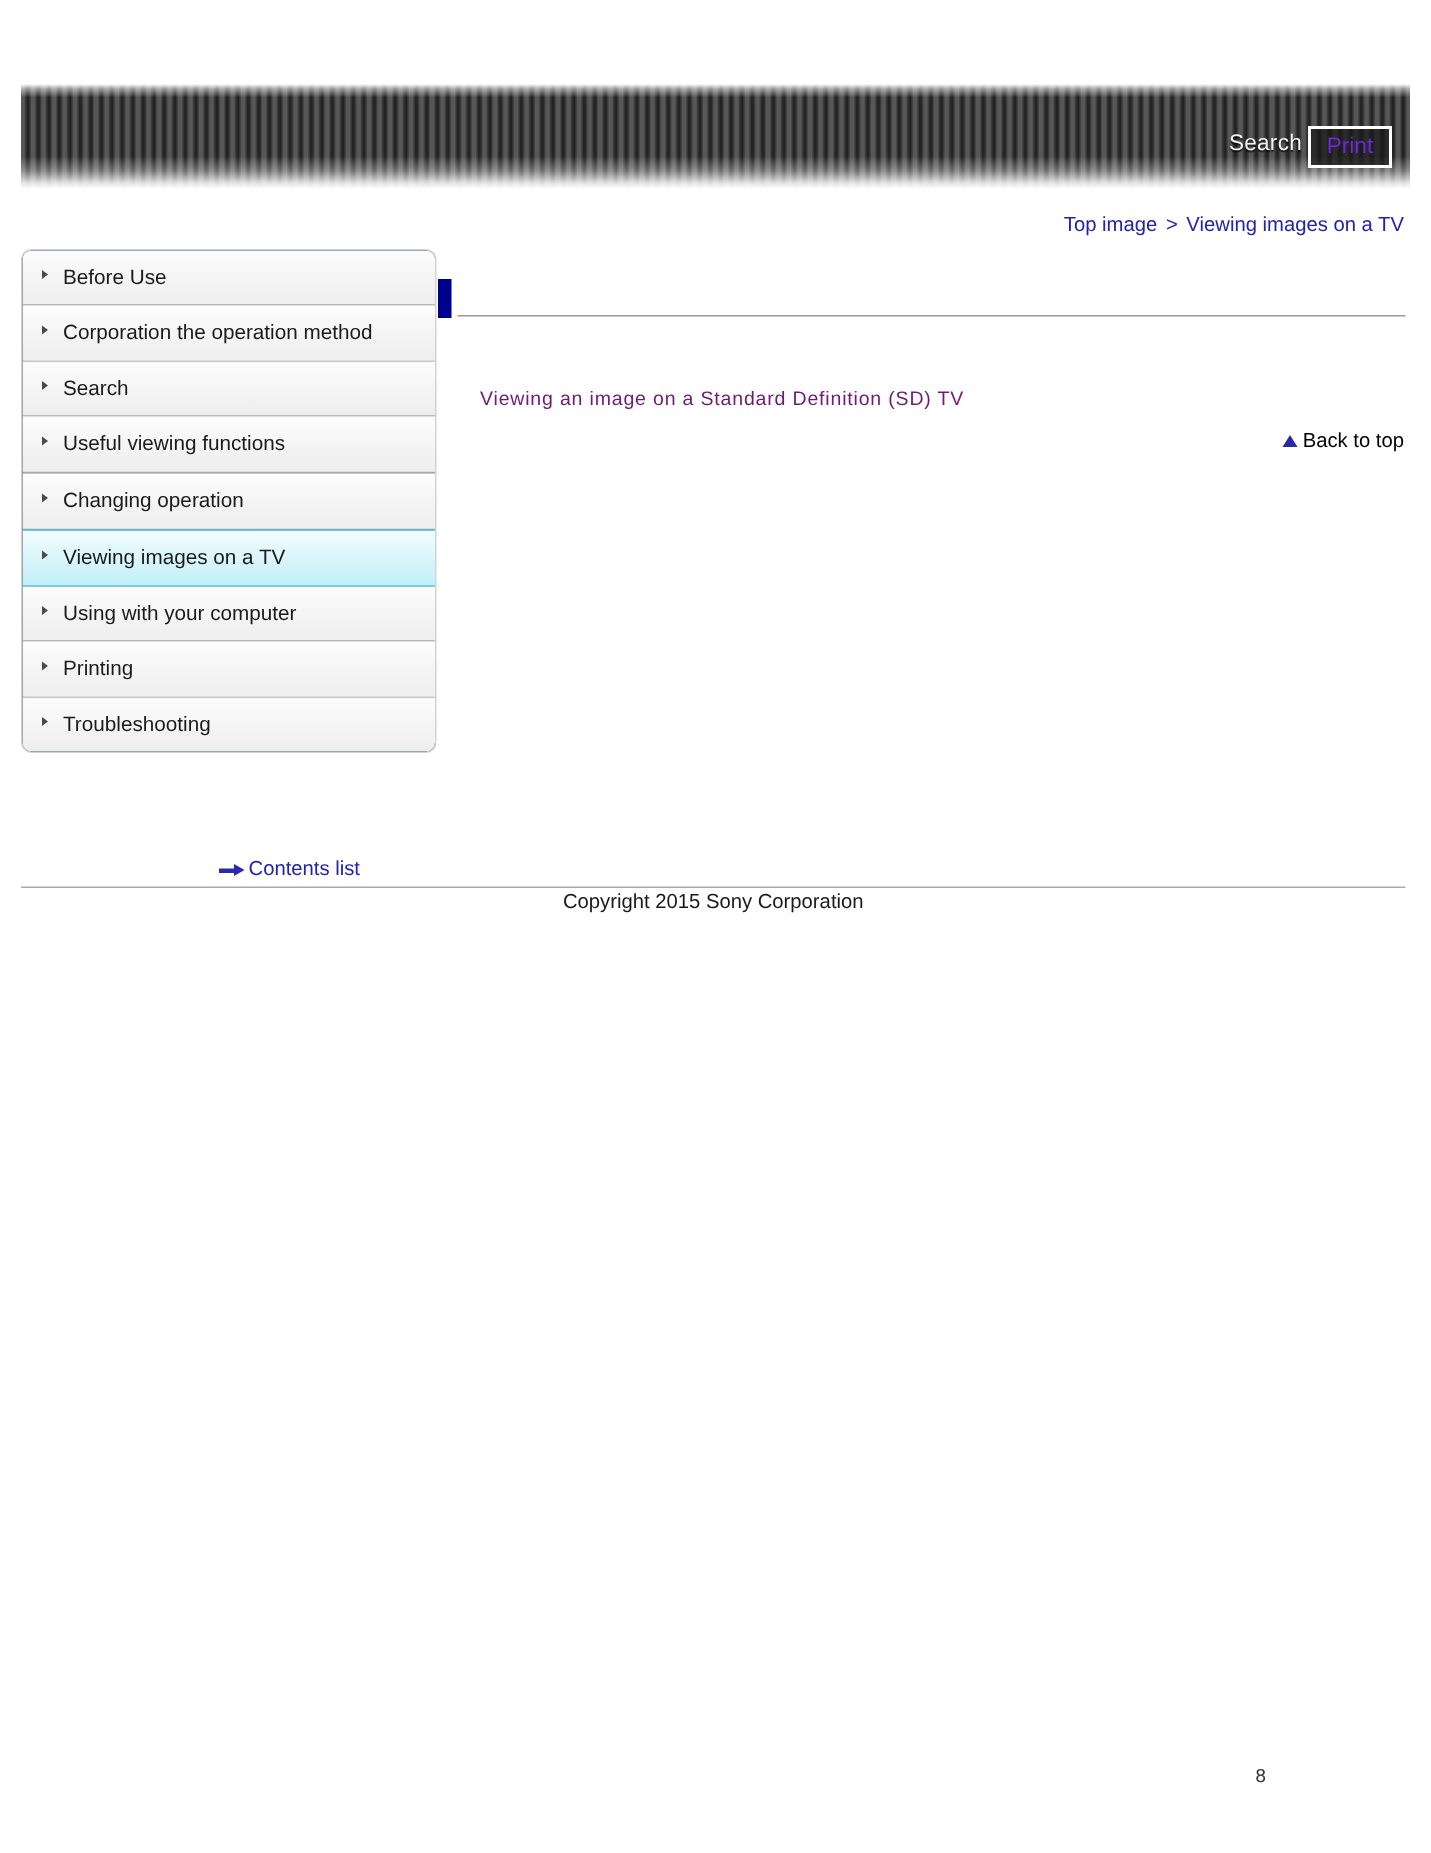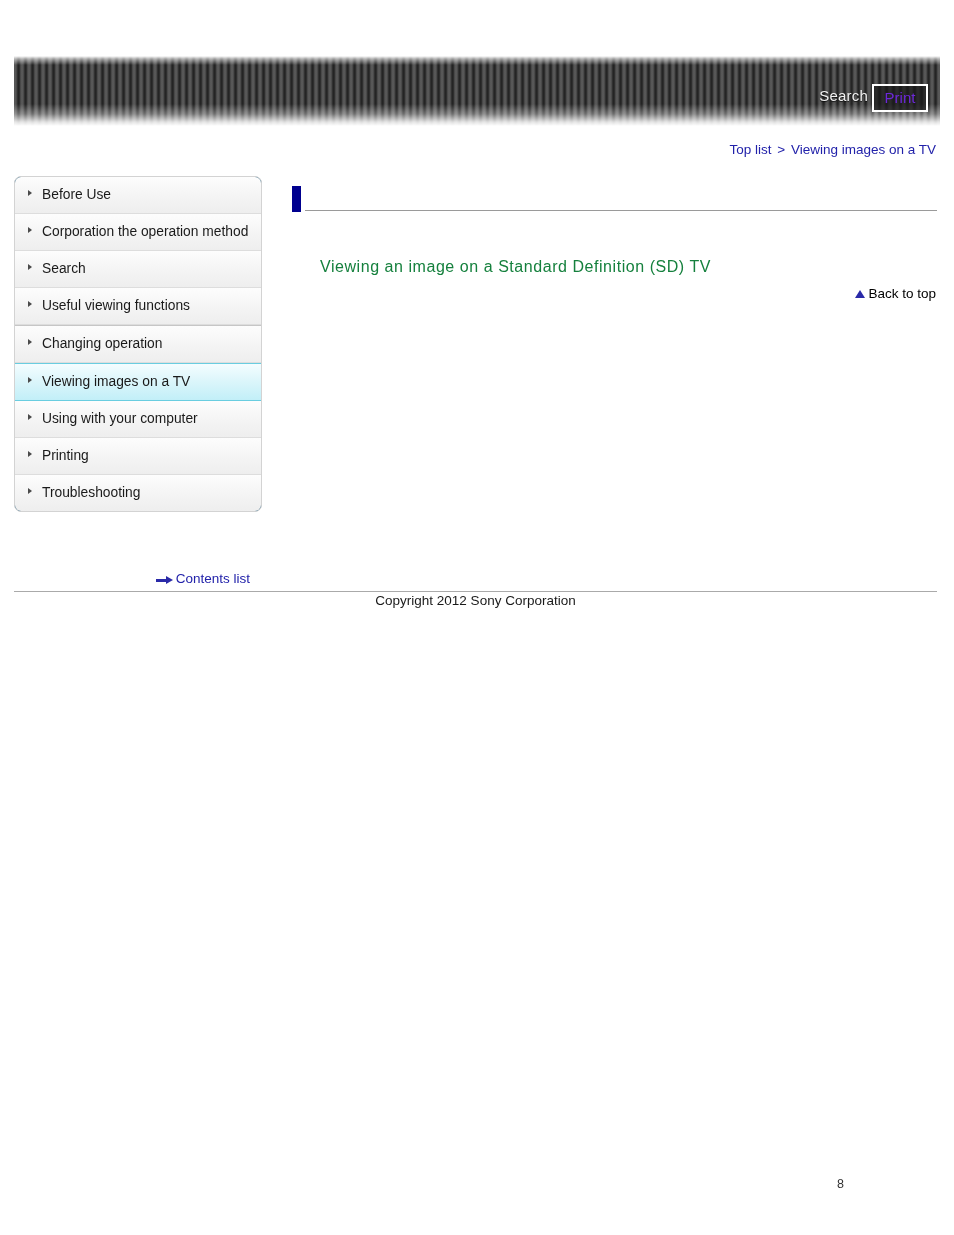--- a/index.html
+++ b/index.html
@@ -77,22 +77,22 @@
     color: #2222aa;
     white-space: nowrap;
   }
   #breadcrumb .crumb-link { color: #2222aa; cursor: pointer; }
   #breadcrumb .crumb-sep { color: #2222aa; padding: 0 2px; }
 
   
   #sidebar {
     position: absolute;
     left: 14px;
-    top: 176px;
-    width: 248px;
+    top: 166px;
+    width: 277px;
     border: 1px solid #d3d3d3;
     border-radius: 7px;
     background: #0c4a6e;
     box-sizing: border-box;
     overflow: hidden;
   }
   .nav-item {
     position: relative;
     padding: 8px 10px 8px 27px;
     font-size: 13.8px;
@@ -116,21 +116,21 @@
   .nav-item.group-top { border-top: 1px solid #c6c6c6; }
   .nav-item.active {
     background-image: linear-gradient(to bottom, #f4fdff 0%, #ddf6fb 45%, #c2eff8 100%);
     border-top: 1px solid #69cde0;
     border-bottom: 1px solid #69cde0;
   }
 
   
   #contents-list {
     position: absolute;
-    left: 30px;
+    left: 20px;
     top: 571px;
     width: 220px;
     text-align: right;
     font-size: 13.5px;
     color: #2222aa;
     cursor: pointer;
     white-space: nowrap;
   }
   #contents-arrow {
     display: inline-block;
@@ -183,22 +183,22 @@
     left: 305px;
     top: 210px;
     width: 632px;
     height: 1px;
     background: #9a9a9a;
   }
   #sd-tv-link {
     position: absolute;
     left: 320px;
     top: 258px;
-    font-size: 16px;
-    color: #15803d;
+    font-size: 13px;
+    color: #701a75;
     letter-spacing: .55px;
     cursor: pointer;
     white-space: nowrap;
   }
   #back-to-top {
     position: absolute;
     right: 18px;
     top: 286px;
     font-size: 13.5px;
     color: #000000;
@@ -244,21 +244,21 @@
 </head>
 <body>
 
 <div id="header-banner">
   <div id="header-stripes"></div>
 </div>
 <div id="search-label">Search</div>
 <div id="print-button">Print</div>
 
 <div id="breadcrumb">
-  <span class="crumb-link">Top list</span>
+  <span class="crumb-link">Top image</span>
   <span class="crumb-sep">&gt;</span>
   <span class="crumb-link">Viewing images on a TV</span>
 </div>
 
 <nav id="sidebar">
     <div class="nav-item"><span class="tri"></span><span>Before Use</span></div>
     <div class="nav-item"><span class="tri"></span><span>Corporation the operation method</span></div>
     <div class="nav-item"><span class="tri"></span><span>Search</span></div>
     <div class="nav-item"><span class="tri"></span><span>Useful viewing functions</span></div>
     <div class="nav-item group-top"><span class="tri"></span><span>Changing operation</span></div>
@@ -278,14 +278,14 @@
 </div>
 <div id="heading-rule"></div>
 
 <div id="sd-tv-link">Viewing an image on a Standard Definition (SD) TV</div>
 
 <div id="back-to-top">
   <span id="back-to-top-arrow"></span><span>Back to top</span>
 </div>
 
 <div id="footer-rule"></div>
-<div id="copyright">Copyright 2012 Sony Corporation</div>
+<div id="copyright">Copyright 2015 Sony Corporation</div>
 <div id="page-number">8</div>
 
 </body></html>

